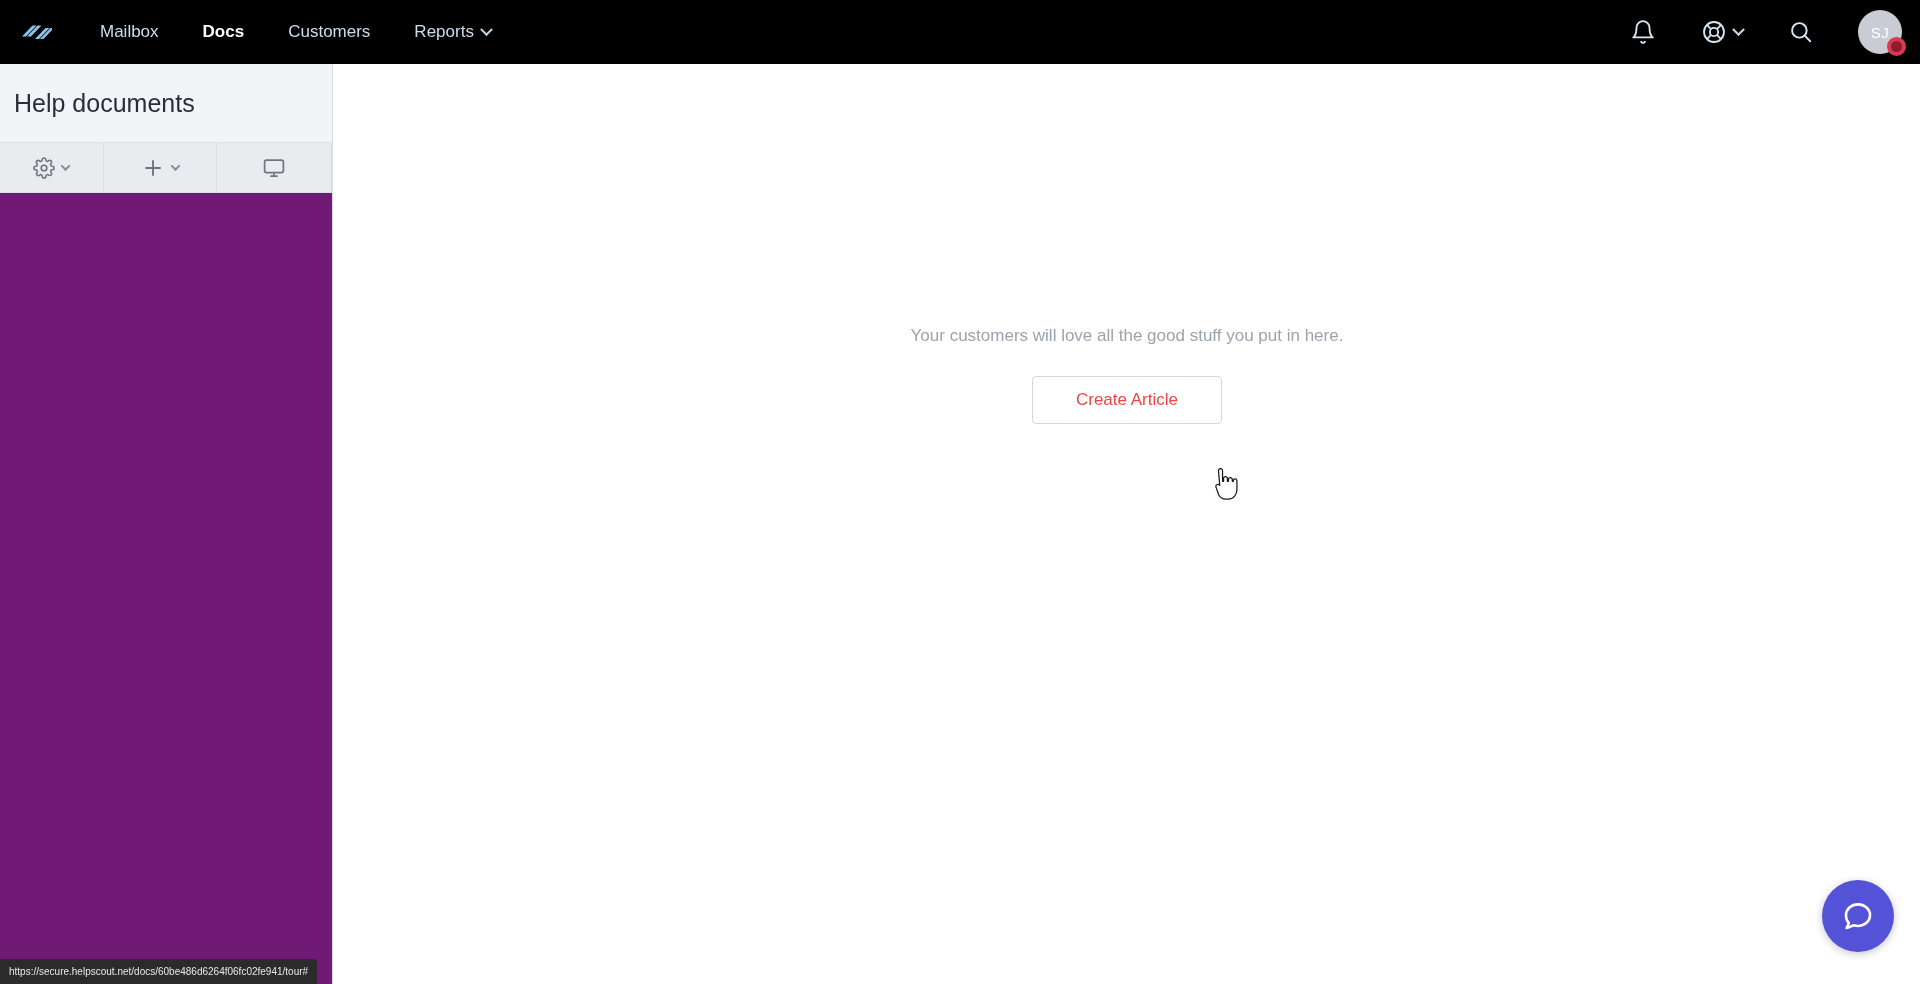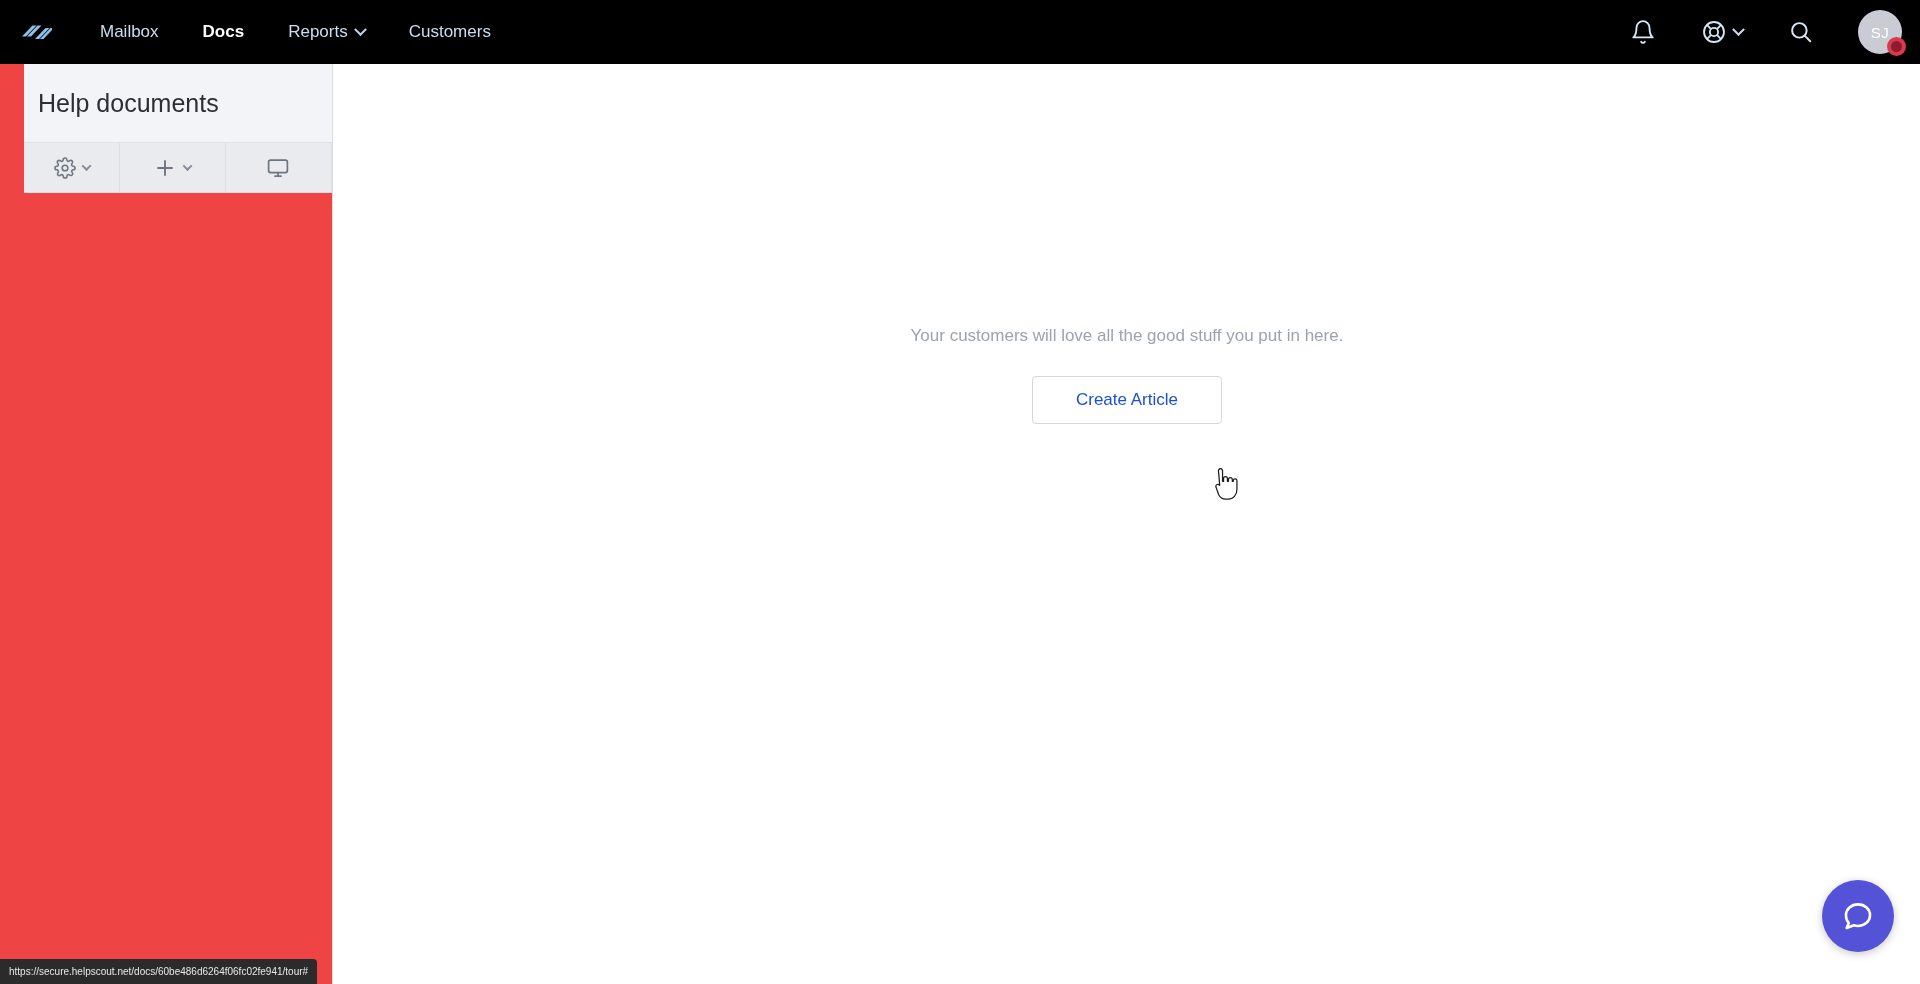--- a/index.html
+++ b/index.html
@@ -101,23 +101,22 @@
     background: #8f1c2e;
     border: 4px solid #d93a4f;
   }
 
   
   .sidebar {
     position: absolute;
     top: 64px; left: 0;
     width: 333px;
     height: 920px;
-    background: #ef4444;
+    background: #701a75;
     border-right: 1px solid #d8dbe1;
-    padding-left: 24px;
   }
   .sidebar-header {
     height: 79px;
     background: #f3f4f7;
     border-bottom: 1px solid #dfe1e7;
     display: flex;
     align-items: center;
     padding-left: 14px;
   }
   .sidebar-title {
@@ -185,21 +184,21 @@
     gap: 22px;
   }
   .btn-outline {
     min-width: 190px;
     height: 48px;
     padding: 0 26px;
     background: #ffffff;
     border: 1px solid #d4d7dd;
     border-radius: 4px;
     font-size: 17px;
-    color: #1d4ed8;
+    color: #ef4444;
     font-family: "Liberation Sans", sans-serif;
     cursor: pointer;
   }
 
   
   .hand-cursor {
     position: absolute;
     left: 874px;
     top: 404px;
     width: 30px;
@@ -253,25 +252,25 @@
   </svg>
 
   <div class="nav-items">
     <div class="nav-item">
       <span>Mailbox</span>
     </div>
     <div class="nav-item active">
       <span>Docs</span>
     </div>
     <div class="nav-item">
+      <span>Customers</span>
+    </div>
+    <div class="nav-item">
       <span>Reports</span>
       <span class="chev"></span>
-    </div>
-    <div class="nav-item">
-      <span>Customers</span>
     </div>
   </div>
 
   <div class="nav-right">
 
     <div class="nav-icon-btn">
       <svg width="26" height="26" viewBox="0 0 24 24" fill="none" stroke="#d7e6f4" stroke-width="1.7" stroke-linecap="round" stroke-linejoin="round">
         <path d="M18 8A6 6 0 0 0 6 8c0 7-3 9-3 9h18s-3-2-3-9"></path>
         <path d="M13.73 21a2 2 0 0 1-3.46 0"></path>
       </svg>

